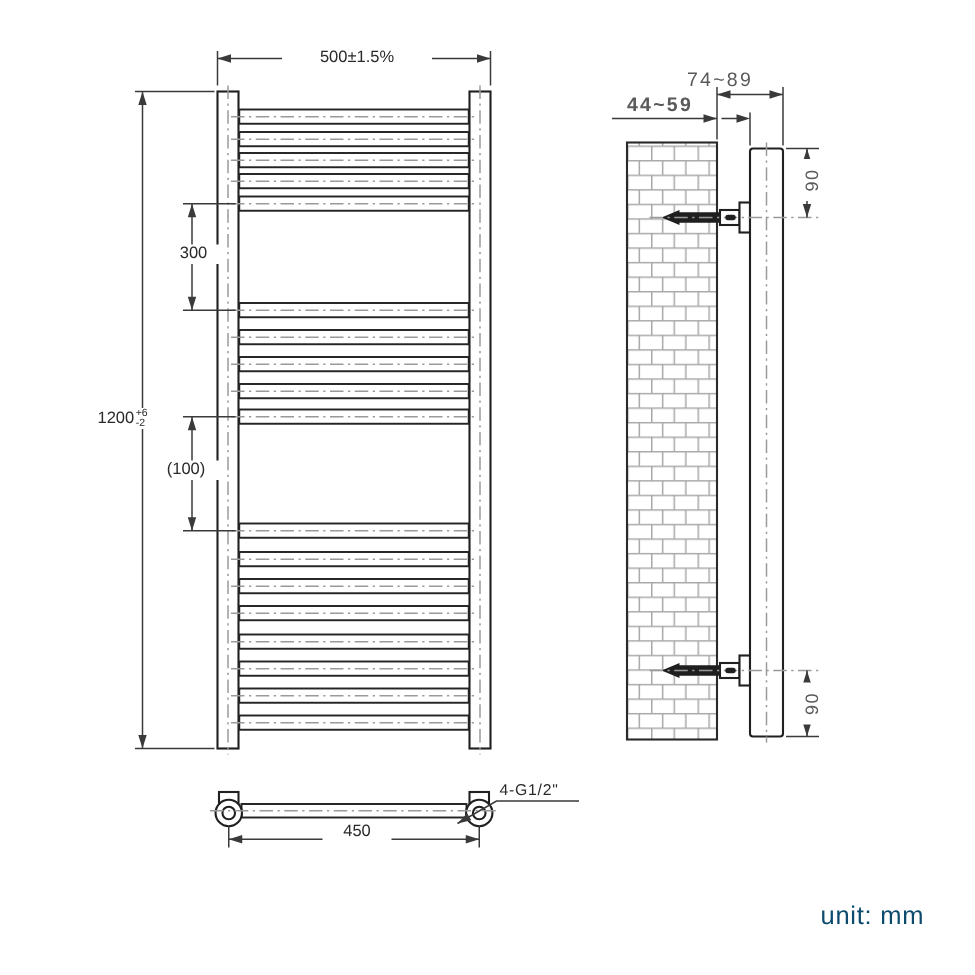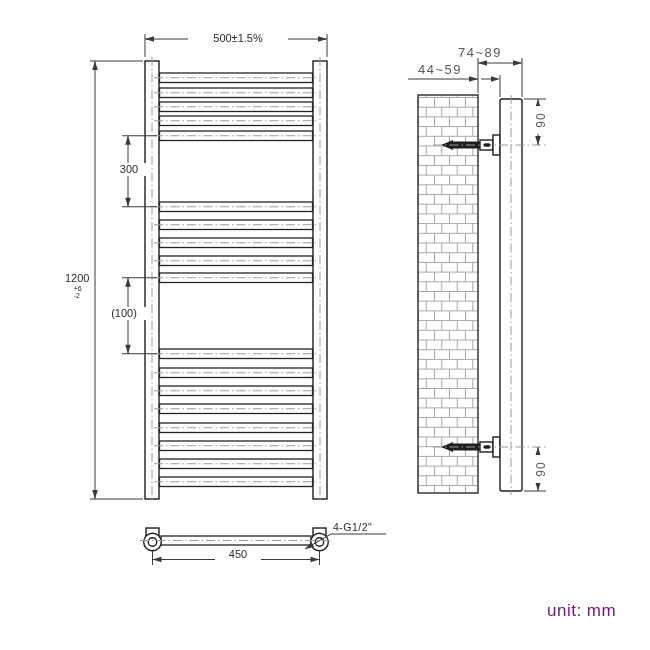--- a/index.html
+++ b/index.html
@@ -11,26 +11,26 @@
   .thin{stroke:#3a3a3a;stroke-width:1;fill:none;}
   .cl{stroke:#9a9a9a;stroke-width:1;stroke-dasharray:9 3 1.5 3;fill:none;}
   .arr{fill:#3a3a3a;stroke:none;}
   .dark{fill:#1f1f1f;stroke:none;}
   .brickline{stroke:#a8a8a8;stroke-width:1;}
   .lbl{position:absolute;color:#2a2a2a;font-size:11px;line-height:13px;text-align:center;
        background:#fff;white-space:nowrap;padding:0 2px;}
   .lbl-cad{color:#5a5a5a;font-size:13px;letter-spacing:1.5px;background:transparent;}
   .lbl-rot{transform:rotate(-90deg);transform-origin:center center;font-size:12px;
            color:#5a5a5a;letter-spacing:1px;height:14px;line-height:14px;}
-  #lbl-1200{display:flex;align-items:center;background:#fff;padding:0 1px;flex-direction:column;}
+  #lbl-1200{display:flex;align-items:center;background:#fff;padding:0 1px;}
   #lbl-1200 .tol{display:flex;flex-direction:column;font-size:7px;line-height:7px;
                  margin-left:1px;text-align:left;}
   #lbl-4g{background:transparent;font-size:10.5px;letter-spacing:0.5px;}
   #lbl-450{font-size:11px;}
-  #lbl-unit{font-size:17px;color:#701a75;background:transparent;letter-spacing:0.5px;}
+  #lbl-unit{font-size:17px;color:#0c4a6e;background:transparent;letter-spacing:0.5px;}
 </style>
 </head>
 <body>
 
 <div id="canvas">
 
   <svg id="drawing" width="650" height="650" viewBox="0 0 650 650">
     <defs>
       <pattern id="brick" width="31" height="19.4" patternUnits="userSpaceOnUse">
         <rect width="31" height="19.4" fill="#ffffff"></rect>
@@ -215,20 +215,20 @@
   <div class="lbl" id="lbl-200" style="left:111px;top:163px;width:32px;">300</div>
 
   <div class="lbl" id="lbl-200p" style="left:99px;top:307px;width:46px;">(100)</div>
 
   <div class="lbl" id="lbl-450" style="left:215px;top:548px;width:42px;">450</div>
 
   <div class="lbl" id="lbl-4g" style="left:331px;top:521px;">4-G1/2"</div>
 
   <div class="lbl lbl-cad" style="left:442px;top:46px;width:72px;background:transparent;">74~89</div>
 
-  <div class="lbl lbl-cad" style="left:402px;top:63px;width:72px;background:transparent;">44~59</div>
+  <div class="lbl lbl-cad" style="left:402px;top:63px;width:72px;background:transparent;font-weight:bold;">44~59</div>
 
   <div class="lbl lbl-rot" style="left:527px;top:113px;width:24px;">90</div>
 
   <div class="lbl lbl-rot" style="left:527px;top:462px;width:24px;">90</div>
 
   <div class="lbl" id="lbl-unit" style="left:545px;top:604px;">unit: mm</div>
 </div>
 
 </body></html>

